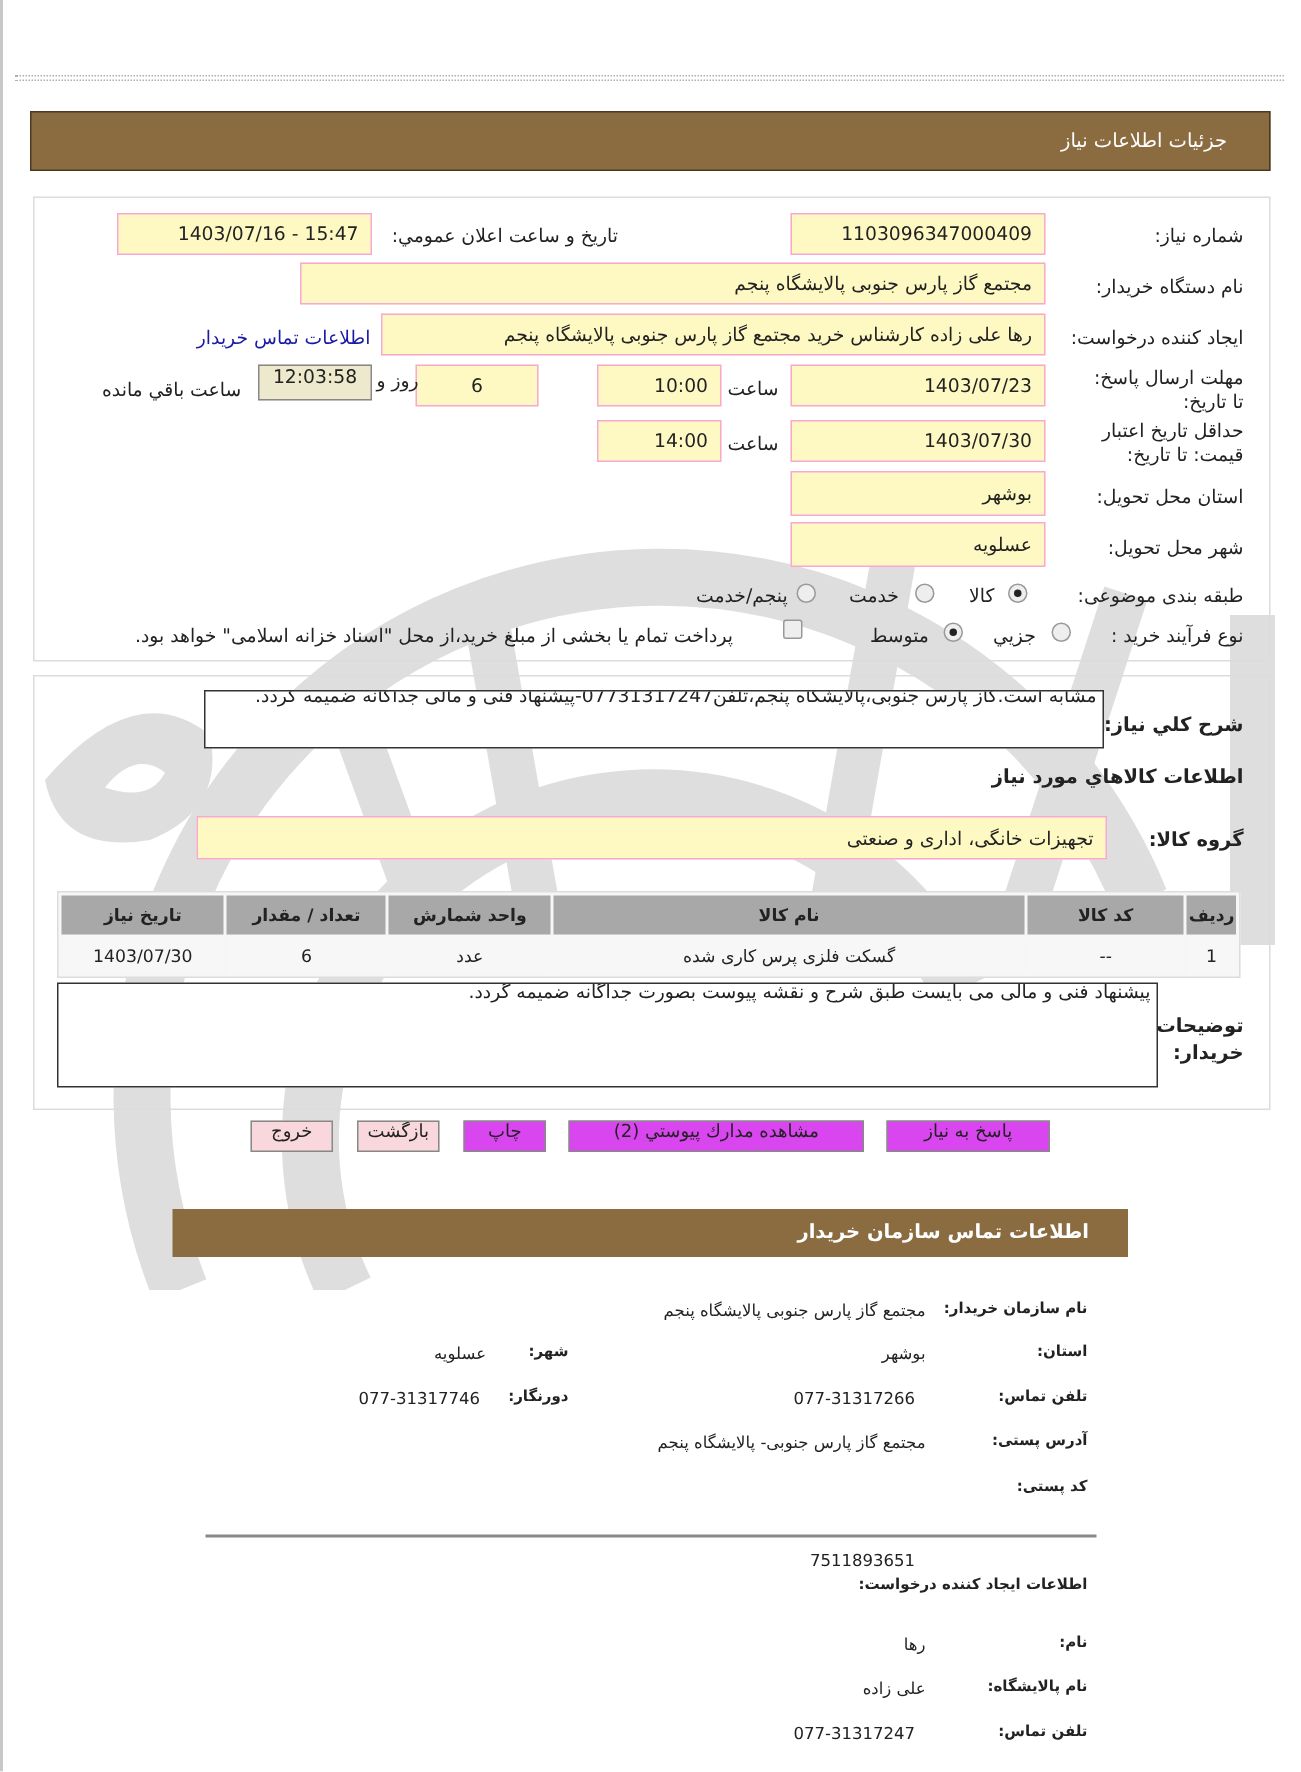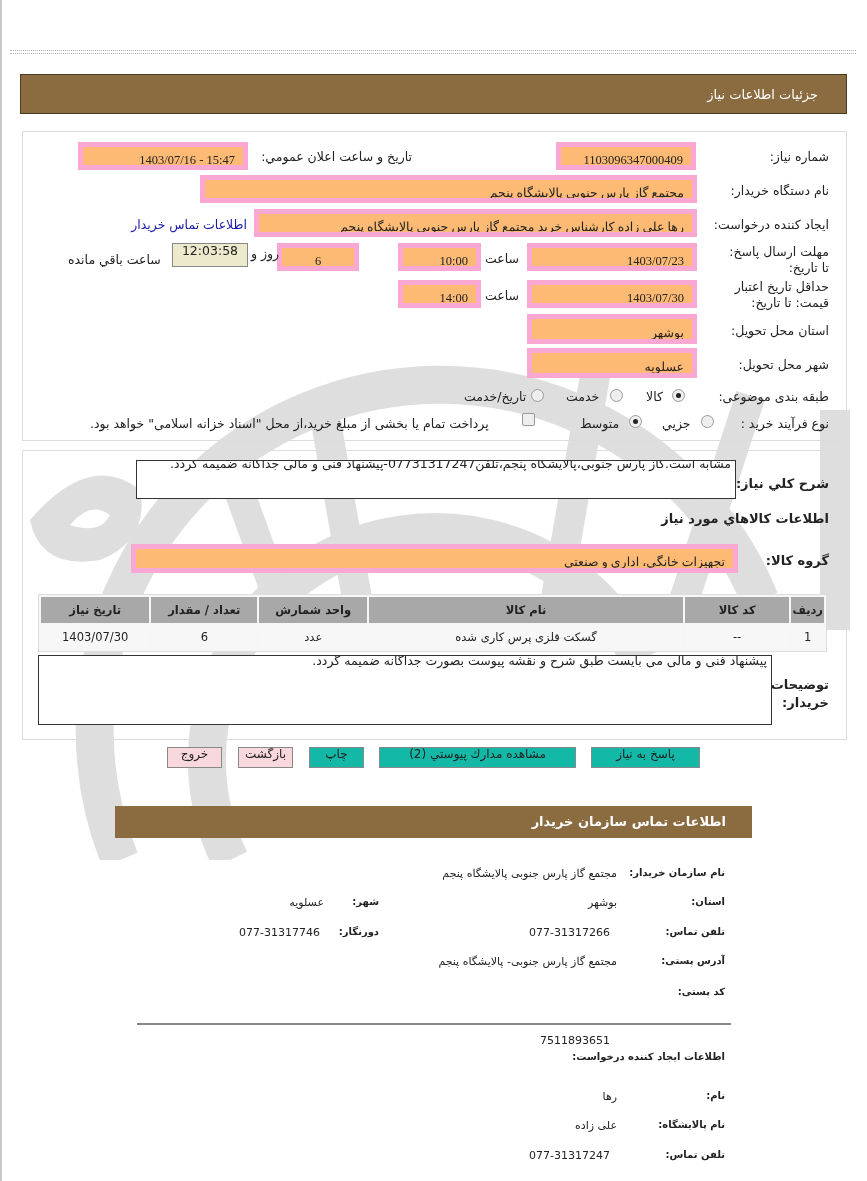--- a/index.html
+++ b/index.html
@@ -6,34 +6,34 @@
   body { width:867px; height:1181px; position:relative; overflow:hidden; font-family:"DejaVu Sans", sans-serif; font-size:12px; color:#222; direction:rtl; }
   .leftline { position:absolute; left:0; top:0; width:2px; height:1181px; background:#c8c8c8; }
   .topsep { position:absolute; left:10px; top:50px; width:846px; height:2px; border-top:1px dotted #b0b0b0; border-bottom:1px dotted #b0b0b0; }
   .watermark { position:absolute; left:0; top:300px; width:867px; height:560px; pointer-events:none; opacity:0.32; }
   .hdr { position:absolute; left:20px; top:74px; width:827px; height:40px; background:#8b6b40; border:1px solid #4a3a22; box-sizing:border-box; color:#fff; font-size:13px; }
   .hdr span { position:absolute; right:28px; top:12px; }
   .panel { position:absolute; left:22px; border:1px solid #dcdcdc; box-sizing:border-box; }
   .p1 { top:131px; width:825px; height:310px; }
   .p2 { top:450px; width:825px; height:290px; }
   .lbl { position:absolute; font-size:12.5px; color:#222; white-space:nowrap; }
-  .box { position:absolute; border:5px solid #f9a8d4; background:#fdba74; box-sizing:border-box; font-size:12.5px; padding:0 8px; white-space:nowrap; overflow:hidden;font-family:Liberation Serif, serif; }
+  .box { position:absolute; border:1px solid #f9a8d4; background:#fef9c3; box-sizing:border-box; font-size:12.5px; padding:0 8px; white-space:nowrap; overflow:hidden; }
   .box.num { direction:ltr; text-align:right; }
   .timer { position:absolute; left:172px; top:243px; width:76px; height:24px; background:#ece9cd; border:1px solid #888; box-sizing:border-box; font-size:12.5px; text-align:center; line-height:14px; overflow:hidden; direction:ltr; }
   .link { position:absolute; color:#1a1aa6; font-size:12.5px; white-space:nowrap; cursor:pointer; }
   .radio { position:absolute; width:13px; height:13px; border-radius:50%; border:1px solid #999; background:#eee; box-sizing:border-box; }
   .radio.on::after { content:""; position:absolute; left:3px; top:3px; width:5px; height:5px; border-radius:50%; background:#222; }
   .check { position:absolute; width:13px; height:13px; border:1px solid #999; background:#eee; box-sizing:border-box; border-radius:2px; }
   .bold { font-weight:bold; font-size:13px; }
   table.items { position:absolute; left:38px; top:594px; width:789px; border-collapse:separate; border-spacing:2px; background:#f6f6f6; border:1px solid #ddd; font-size:11.5px; }
   table.items th { background:#a8a8a8; color:#222; font-weight:bold; height:24px; text-align:center; }
   table.items td { background:#f7f7f7; height:22px; text-align:center; }
   .ta { position:absolute; border:1px solid #333; background:#fff; box-sizing:border-box; font-size:12.5px; padding:0 4px; line-height:14px; overflow:hidden; }
   .btn { position:absolute; height:21px; top:747px; box-sizing:border-box; border:1px solid #888; font-size:12px; text-align:center; line-height:13px; cursor:pointer; overflow:hidden; }
-  .btn.g { background:#14b8a6; }
+  .btn.g { background:#d946ef; }
   .btn.r { background:#f8d8dc; }
   .hdr2 { position:absolute; left:115px; top:806px; width:637px; height:32px; background:#8b6b40; color:#fff; font-weight:bold; font-size:13px; box-sizing:border-box; }
   .hdr2 span { position:absolute; right:26px; top:8px; }
   .cl { position:absolute; font-size:10px; font-weight:bold; white-space:nowrap; }
   .cv { position:absolute; font-size:11px; white-space:nowrap; }
   .cv.ltr { direction:ltr; }
   .hr { position:absolute; left:137px; top:1023px; width:594px; height:2px; background:#888; }
 </style>
 </head>
 <body>
@@ -56,21 +56,21 @@
   </g>
 </svg>
 
 <div class="hdr">
   <span>جزئیات اطلاعات نیاز</span>
 </div>
 
 <div class="panel p1"></div>
 
 <div class="lbl" style="right:38px; top:149px;">شماره نیاز:</div>
-<div class="box num" style="left:527px; top:142px; width:140px; height:28px; line-height:26px;margin-left:29px;">1103096347000409</div>
+<div class="box num" style="left:527px; top:142px; width:170px; height:28px; line-height:26px;">1103096347000409</div>
 <div class="lbl" style="right:455px; top:149px;">تاریخ و ساعت اعلان عمومي:</div>
 <div class="box num" style="left:78px; top:142px; width:170px; height:28px; line-height:26px;">1403/07/16 - 15:47</div>
 
 <div class="lbl" style="right:38px; top:183px;">نام دستگاه خریدار:</div>
 <div class="box" style="left:200px; top:175px; width:497px; height:28px; line-height:26px;">مجتمع گاز پارس جنوبی پالایشگاه پنجم</div>
 
 <div class="lbl" style="right:38px; top:217px;">ایجاد کننده درخواست:</div>
 <div class="box" style="left:254px; top:209px; width:443px; height:28px; line-height:26px;">رها علی زاده کارشناس خرید مجتمع گاز پارس جنوبی پالایشگاه پنجم</div>
 <div class="link" style="right:620px; top:217px;">اطلاعات تماس خریدار</div>
 
@@ -93,21 +93,21 @@
 
 <div class="lbl" style="right:38px; top:357px;">شهر محل تحویل:</div>
 <div class="box" style="left:527px; top:348px; width:170px; height:30px; line-height:28px;">عسلویه</div>
 
 <div class="lbl" style="right:38px; top:389px;">طبقه بندی موضوعی:</div>
 <div class="radio on" style="left:672px; top:389px;"></div>
 <div class="lbl" style="left:646px; top:389px;">کالا</div>
 <div class="radio" style="left:610px; top:389px;"></div>
 <div class="lbl" style="left:566px; top:389px;">خدمت</div>
 <div class="radio" style="left:531px; top:389px;"></div>
-<div class="lbl" style="left:464px; top:389px;">تاریخ/خدمت</div>
+<div class="lbl" style="left:464px; top:389px;">پنجم/خدمت</div>
 
 <div class="lbl" style="right:38px; top:416px;">نوع فرآیند خرید :</div>
 <div class="radio" style="left:701px; top:415px;"></div>
 <div class="lbl" style="left:662px; top:416px;">جزيي</div>
 <div class="radio on" style="left:629px; top:415px;"></div>
 <div class="lbl" style="left:580px; top:416px;">متوسط</div>
 <div class="check" style="left:522px; top:413px;"></div>
 <div class="lbl" style="left:90px; top:416px;">پرداخت تمام یا بخشی از مبلغ خرید،از محل "اسناد خزانه اسلامی" خواهد بود.</div>
 
 <div class="panel p2"></div>

